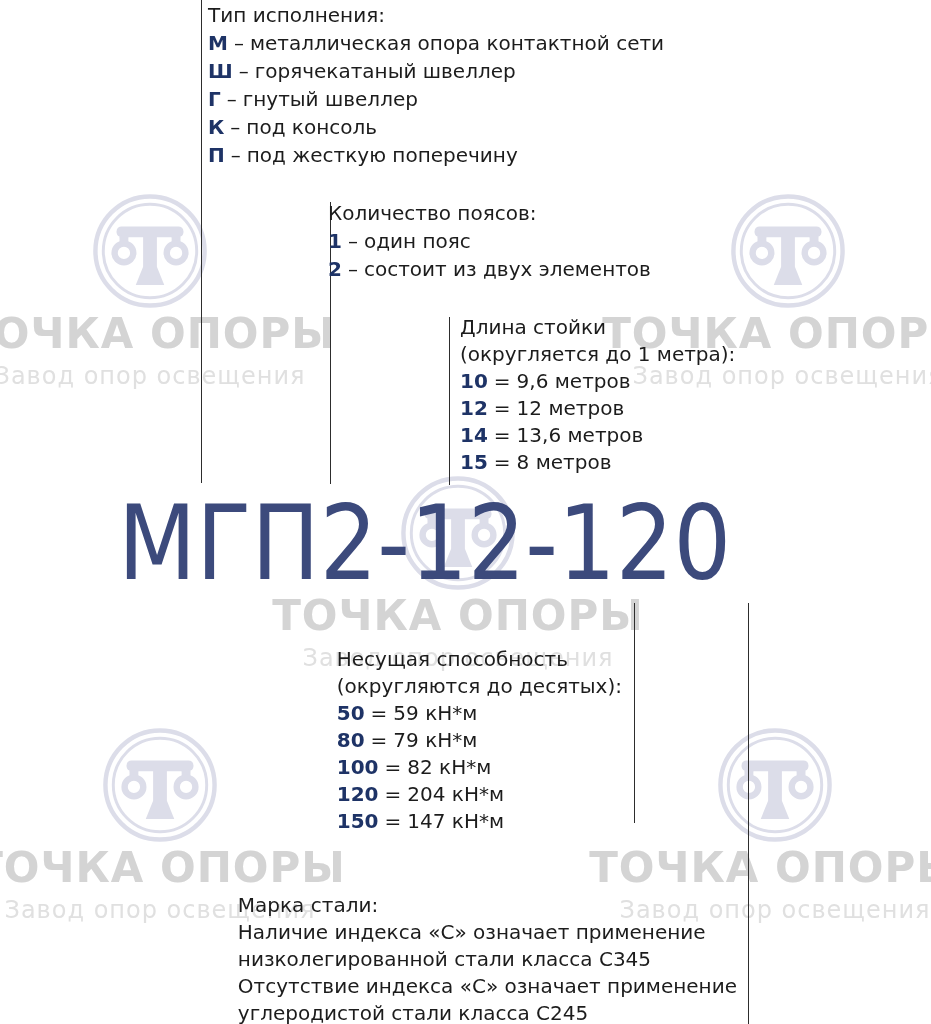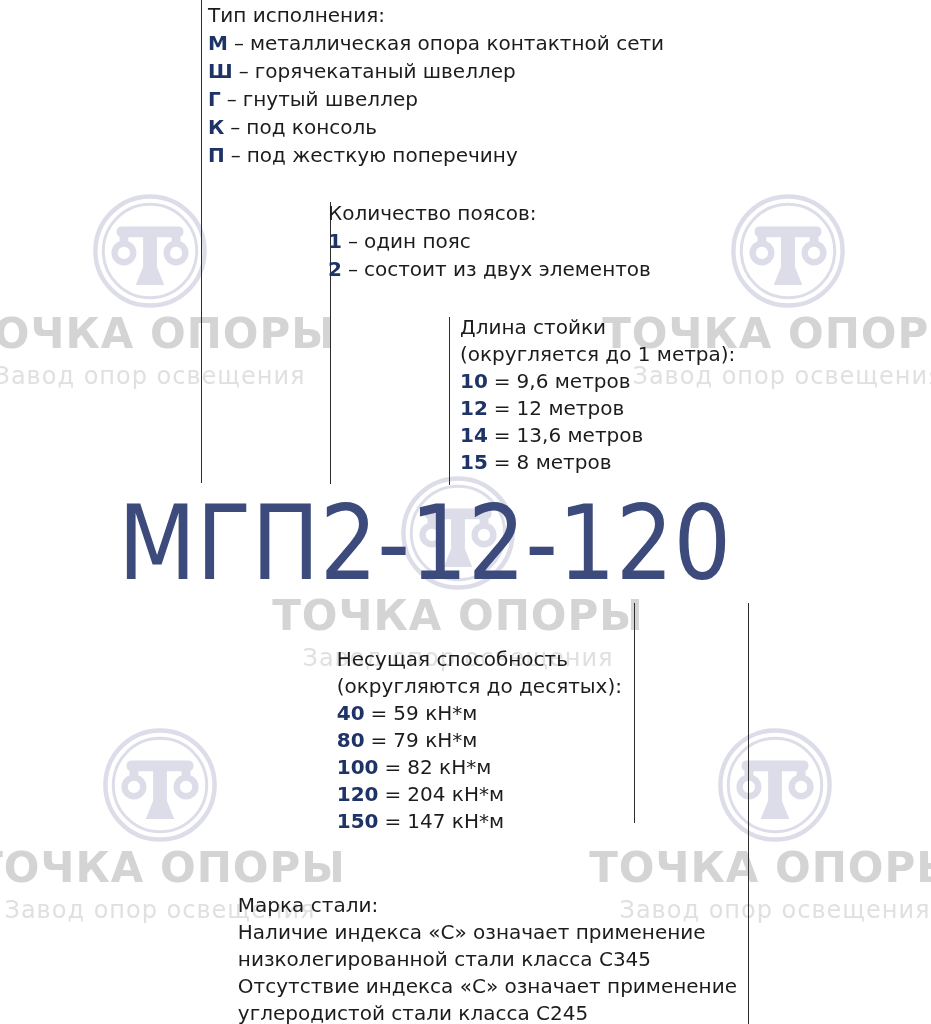--- a/index.html
+++ b/index.html
@@ -122,21 +122,21 @@
     <div class="row"><span class="key">12</span><span class="sep">=</span><span class="desc">12 метров</span></div>
     <div class="row"><span class="key">14</span><span class="sep">=</span><span class="desc">13,6 метров</span></div>
     <div class="row"><span class="key">15</span><span class="sep">=</span><span class="desc">8 метров</span></div>
   </div>
 
   <div class="code">МГП2-12-120</div>
 
   <div class="block tight right" style="right:309px;top:646px;">
     <div class="row title">Несущая способность</div>
     <div class="row subtitle">(округляются до десятых):</div>
-    <div class="row"><span class="key">40</span><span class="sep">=</span><span class="desc">59 кН*м</span></div>
+    <div class="row"><span class="key">50</span><span class="sep">=</span><span class="desc">59 кН*м</span></div>
     <div class="row"><span class="key">80</span><span class="sep">=</span><span class="desc">79 кН*м</span></div>
     <div class="row"><span class="key">100</span><span class="sep">=</span><span class="desc">82 кН*м</span></div>
     <div class="row"><span class="key">120</span><span class="sep">=</span><span class="desc">204 кН*м</span></div>
     <div class="row"><span class="key">150</span><span class="sep">=</span><span class="desc">147 кН*м</span></div>
   </div>
 
   <div class="block tight right" style="right:194px;top:892px;">
     <div class="row title">Марка стали:</div>
     <div class="row tline">Наличие индекса «С» означает применение</div>
     <div class="row tline">низколегированной стали класса С345</div>

